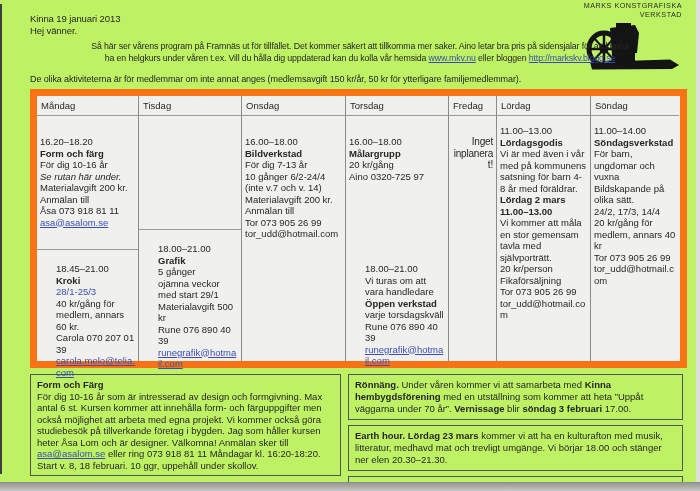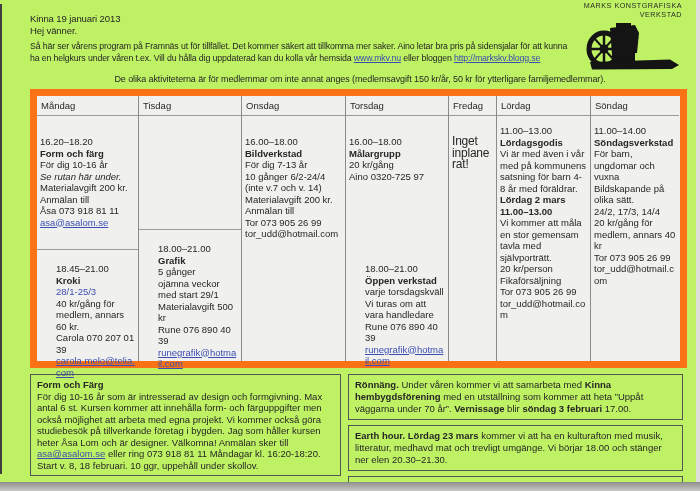--- a/index.html
+++ b/index.html
@@ -5,22 +5,22 @@
   html,body{margin:0;padding:0;background:#d8d8d4;}
   .page{
     position:relative; width:700px; height:491px; overflow:hidden;
     background:#bef264; color:#262626;
     font-family:"Liberation Sans","DejaVu Sans",sans-serif;
     font-size:9.5px; line-height:12px;
   }
   .content{position:absolute; left:30px; top:13px; width:660px;}
   .hdr-line{white-space:nowrap; letter-spacing:-0.1px;}
   .intro{margin:3px 0 0 0; font-size:8.8px; letter-spacing:-0.15px;}
-  .intro .iline{white-space:nowrap; line-height:12px;}
-  .note{margin:9px 0 0 0; white-space:nowrap; font-size:9px; letter-spacing:-0.1px;text-align:center;}
+  .intro .iline{white-space:nowrap; line-height:12px;text-align:center;}
+  .note{margin:9px 0 0 0; white-space:nowrap; font-size:9px; letter-spacing:-0.1px;}
   .lnk{color:#3b4db0; text-decoration:underline; cursor:pointer;}
   .b{font-weight:bold;} .i{font-style:italic;} .blue{color:#3b4db0;}
 
   
   .logo{position:absolute; right:18px; top:2px; width:140px; text-align:right; color:#2b2b2b;}
   .logo-text{font-size:7.2px; line-height:8.5px; letter-spacing:0.5px;}
   .logo svg{display:block; margin:3px 0 0 auto;}
 
   
   .schedule{
@@ -31,21 +31,21 @@
   .col:last-child{border-right:none;}
   .day-h{height:15px; padding:4px 0 0 4px; font-size:9.5px; border-bottom:1px solid #9a9a9a;}
   .day-body{position:relative; height:225px; line-height:11.5px; font-size:9.5px;}
   .block{padding:0 3px; overflow-wrap:break-word;}
   .block.top{margin-top:20px;}
   .block.full{margin-top:9px;}
   .block.evening{position:absolute; top:127px; left:16px; right:0;}
   .col-1 .day-body::before,.col-2 .day-body::before{
     content:""; position:absolute; top:113px; left:0; right:0; border-top:1px solid #9a9a9a;
   }
-  .col-5 .block{font-size:12px; letter-spacing:-0.2px;}
+  .col-5 .block{font-size:10px; letter-spacing:-0.2px;text-align:right;}
 
   
   .bottom{display:flex; gap:7px; margin-top:6px; width:653px;}
   .left-col{width:311px;}
   .right-col{flex:1; display:flex; flex-direction:column; gap:5px;}
   .box{border:1px solid #555; padding:4px 6px; background:transparent;}
   .form-box{line-height:11.5px;}
   .form-box p{margin:0;}
   .sig{margin:9px 0 0 1px;font-weight:bold;}
   .np{margin:0; line-height:12px;}
@@ -152,22 +152,22 @@
           <div class="day-h">Torsdag</div>
           <div class="day-body">
             <div class="block top">
               <div class="line"><span>16.00–18.00</span></div>
               <div class="line"><span class="b">Målargrupp</span></div>
               <div class="line"><span>20 kr/gång</span></div>
               <div class="line"><span>Aino 0320-725 97</span></div>
             </div>
             <div class="block evening">
               <div class="line"><span>18.00–21.00</span></div>
+              <div class="line"><span>Vi turas om att vara handledare</span></div>
               <div class="line"><span class="b">Öppen verkstad</span><span> varje torsdagskväll</span></div>
-              <div class="line"><span>Vi turas om att vara handledare</span></div>
               <div class="line"><span>Rune 076 890 40 39</span></div>
               <div class="line"><a class="lnk" href="#">runegrafik@hotmail.com</a></div>
             </div>
           </div>
         </div>
         <div class="col col-5">
           <div class="day-h">Fredag</div>
           <div class="day-body">
             <div class="block top">
               <div class="line"><span>Inget inplanerat!</span></div>

